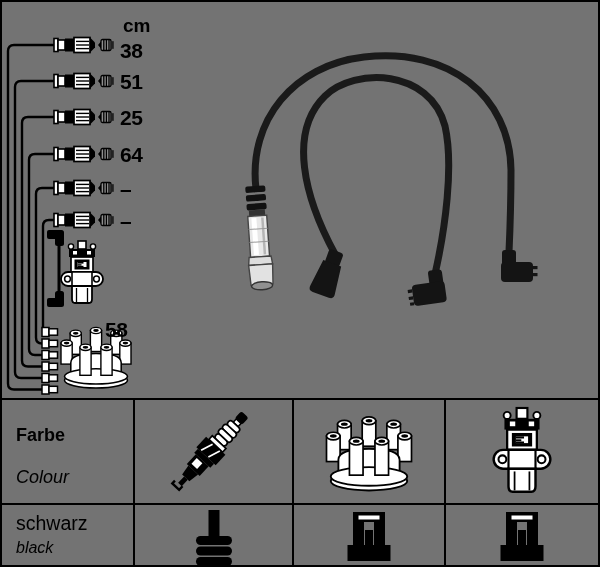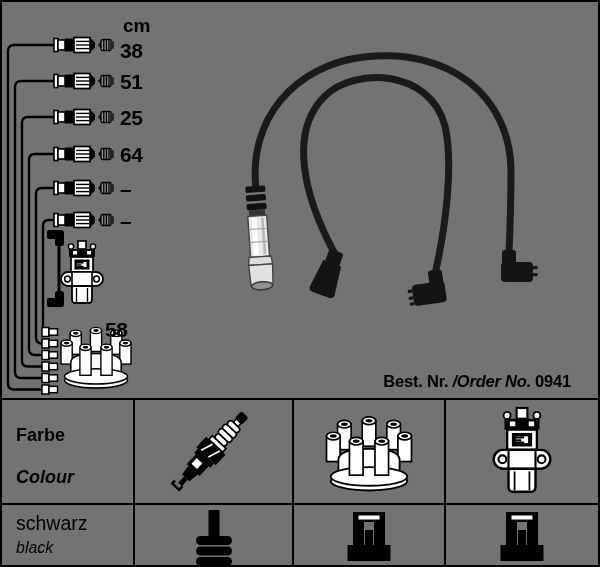--- a/index.html
+++ b/index.html
@@ -13,21 +13,21 @@
   .model{right:27px;top:341px;font-size:23px;font-weight:bold;letter-spacing:-0.3px;}
   .order{right:27px;top:371px;font-size:16.5px;font-weight:bold;letter-spacing:-0.2px;}
   .order .it{font-style:italic;margin-left:4px;}
   .order .no{margin-left:4px;}
   .spec-table{position:absolute;left:0;top:396px;width:600px;height:171px;border-top:2px solid #000;display:grid;grid-template-columns:133px 159px 152px 152px;grid-template-rows:105px 1fr;box-sizing:border-box;}
   .cell{box-sizing:border-box;border-right:2px solid #000;border-bottom:2px solid #000;position:relative;display:flex;align-items:center;justify-content:center;}
   .cell.last{border-right:none;}
   .cell.rlast{border-bottom:none;}
   .lbl{position:absolute;left:14px;line-height:1;}
   .farbe{top:26px;font-size:18px;font-weight:bold;}
-  .colour{top:68px;font-size:18px;font-weight:bold;font-style:italic;}
+  .colour{top:68px;font-size:18px;font-weight:normal;font-style:italic;}
   .schwarz{top:9px;font-size:19.5px;}
   .black{top:35px;font-size:16px;font-style:italic;}
 </style>
 </head>
 <body>
 
 <div class="page">
 
   <svg class="diag" width="600" height="396" viewBox="0 0 600 396">
     <defs>
@@ -205,21 +205,20 @@
   </svg>
 
   <div class="t cm">cm</div>
   <div class="t num n0">38</div>
   <div class="t num n1">51</div>
   <div class="t num n2">25</div>
   <div class="t num n3">64</div>
   <div class="t num n4">–</div>
   <div class="t num n5">–</div>
   <div class="t num ncoil">58</div>
-  <div class="t order"><span>Best. Nr.</span><span class="it">/Order No.</span><span class="no">0941</span></div>
 
   <div class="spec-table">
     <div class="cell" style="justify-content:flex-start;">
       <span class="lbl farbe">Farbe</span>
       <span class="lbl colour">Colour</span>
     </div>
     <div class="cell">
       <svg width="130" height="100" viewBox="0 0 130 100">
         <use href="#plug" transform="translate(60,51) rotate(43) scale(1.1)"></use>
       </svg>

